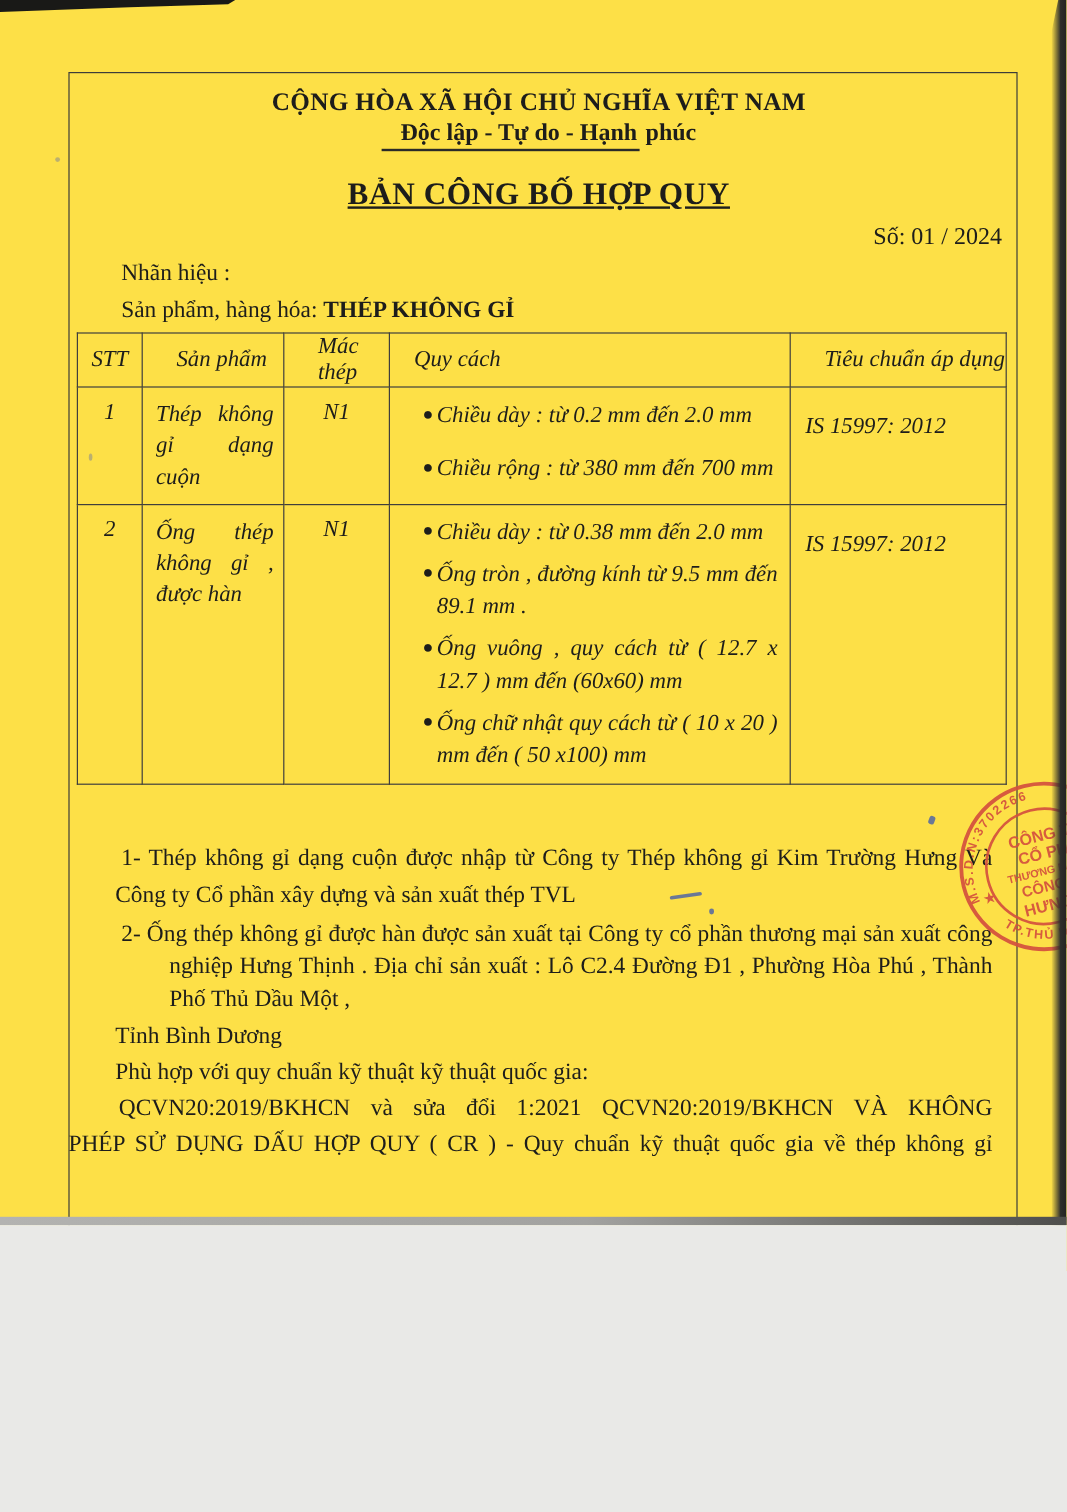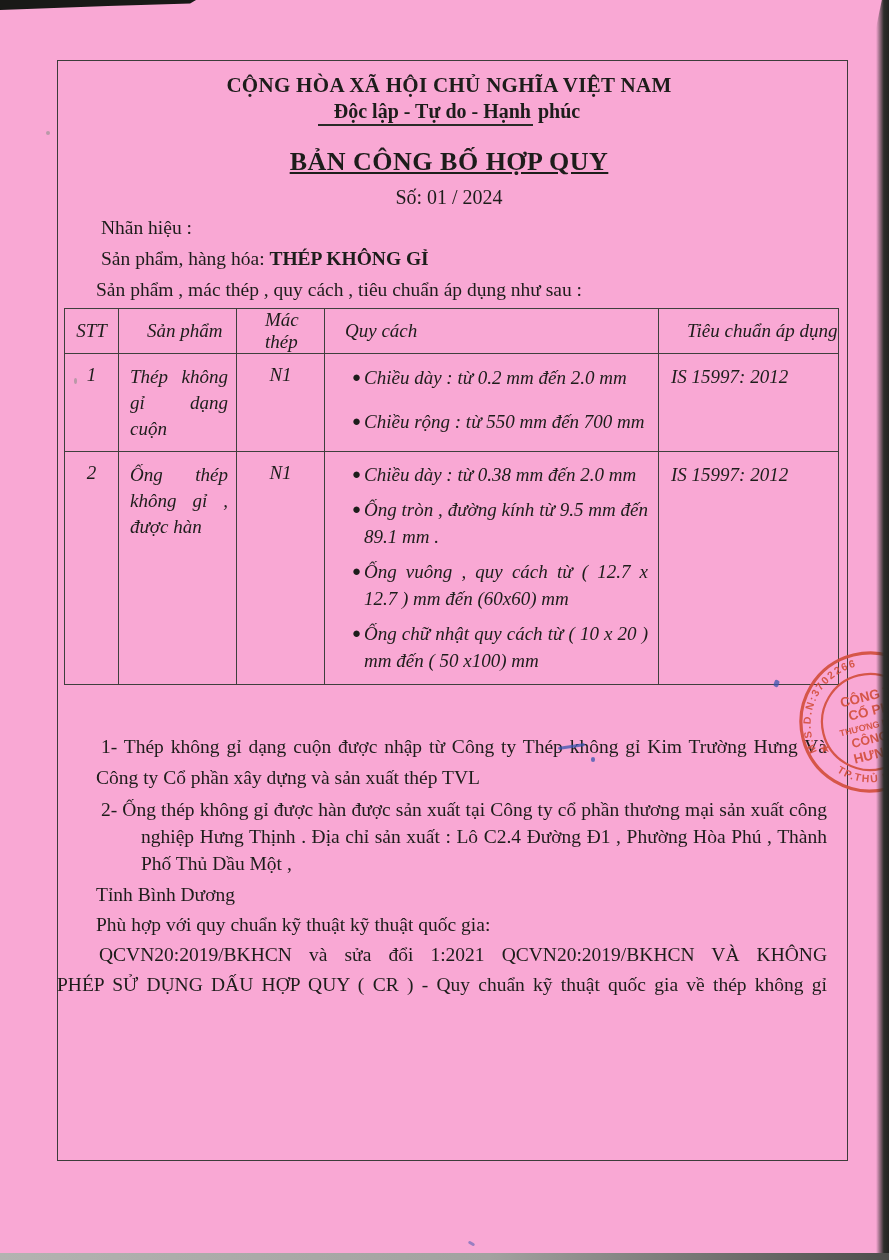--- a/index.html
+++ b/index.html
@@ -1,19 +1,19 @@
 <!DOCTYPE html>
 <html><head>
 <meta charset="utf-8">
 <style>
   * { margin:0; padding:0; box-sizing:border-box; }
   html,body { background:#e9e9e7; }
   .page {
-    position:relative; width:889px; height:1260px; margin:0 auto;
-    background:#f9a8d4; overflow:hidden;
+    position:relative; width:889px; height:1021px; margin:0 auto;
+    background:#fde047; overflow:hidden;
     font-family:"Liberation Serif","DejaVu Serif",serif;
     color:#1d1d1b;
   }
   
   .art-topleft {
     position:absolute; left:0; top:0; width:196px; height:10px;
     background:#191917;
     clip-path:polygon(0 0, 100% 0, 97% 35%, 55% 60%, 0 100%);
   }
   .art-right {
@@ -33,41 +33,41 @@
     position:absolute; left:57px; top:60px; width:791px; height:1101px;
     border:1.5px solid #3c3c3a;
     padding:12px 12px 0 5px;
   }
 
   
   .nat1 { text-align:center; font-weight:bold; font-size:21px; line-height:24px; letter-spacing:.3px; }
   .motto-wrap { text-align:center; margin-top:2px; font-weight:bold; font-size:20px; line-height:24px; }
   .motto-u { border-bottom:2.2px solid #2a2a28; padding:0 2px 2px 16px; }
   .doc-title { text-align:center; margin-top:22px; font-weight:bold; font-size:26px; line-height:34px; letter-spacing:.5px;text-decoration:underline; }
-  .doc-no { text-align:center; margin-top:4px; font-size:20px; line-height:28px; }
+  .doc-no { text-align:right; margin-top:4px; font-size:20px; line-height:28px; }
 
   
   .blk1 { margin:12px 6px 0 33px; font-size:19.5px; line-height:31px; text-align:justify; }
   .blk2 { margin:1px 6px 0 38px; font-size:19.5px; line-height:31px; }
   .intro-line { margin-left:-5px; }
   .bold { font-weight:bold; }
 
   
   table.tb { border-collapse:collapse; table-layout:fixed; width:774px; margin:3px 0 0 1px; }
   .tb col.c1{width:54px} .tb col.c2{width:118px} .tb col.c3{width:88px} .tb col.c4{width:334px} .tb col.c5{width:180px}
   .tb th, .tb td { border:1.6px solid #3f3f3d; font-weight:normal; font-size:19px; vertical-align:top;font-style:italic; }
   .tb thead th { height:42px; vertical-align:middle; text-align:left; padding-left:28px; }
   .tb thead th.cstt { text-align:center; padding-left:0; }
   .tb thead th.cqc { padding-left:20px; }
   .tb tr.r1 { height:97px; } .tb tr.r2 { height:233px; }
   .td-stt { text-align:center; padding-top:10px; }
   .td-sp  { padding:10px 8px 0 11px; text-align:justify; line-height:26px; }
   .td-mt  { text-align:center; padding-top:10px; }
   .td-qc  { padding:9px 10px 0 12px; }
-  .td-tc  { padding:12px 8px 0 12px; }
+  .td-tc  { padding:22px 8px 0 12px; }
   .qc-item { display:flex; line-height:27px; }
   .r1 .qc-item { margin-bottom:15px; line-height:29px; }
   .r2 .qc-item { margin-bottom:8px; }
   .qc-bullet { width:27px; flex:0 0 27px; text-align:left; padding-left:15px; font-size:15px; }
   .qc-text { flex:1; text-align:justify; }
 
   
   .notes { margin:46px 8px 0 33px; font-size:19.5px; text-align:justify; }
   .note1 { line-height:31px; text-indent:5px; }
   .note2 { margin-top:3px; line-height:27px; padding-left:45px; text-indent:-40px; }
@@ -102,21 +102,20 @@
     <div class="nat1">CỘNG HÒA XÃ HỘI CHỦ NGHĨA VIỆT NAM</div>
     <div class="motto-wrap"><span class="motto-u">Độc lập - Tự do - Hạnh</span><span> phúc</span></div>
 
     <div class="doc-title">BẢN CÔNG BỐ HỢP QUY</div>
     <div class="doc-no">Số: 01 / 2024</div>
 
 
     <div class="blk2">
       <div>Nhãn hiệu :</div>
       <div><span>Sản phẩm, hàng hóa: </span><span class="bold">THÉP KHÔNG GỈ</span></div>
-      <div class="intro-line">Sản phẩm , mác thép , quy cách , tiêu chuẩn áp dụng như sau :</div>
     </div>
 
     <table class="tb">
       <colgroup>
           <col class="c1">
           <col class="c2">
           <col class="c3">
           <col class="c4">
           <col class="c5">
         </colgroup>
@@ -134,21 +133,21 @@
           <td class="td-stt">1</td>
           <td class="td-sp">Thép không gỉ dạng cuộn</td>
           <td class="td-mt">N1</td>
           <td class="td-qc">
             <div class="qc-item">
                 <span class="qc-bullet">●</span>
                 <span class="qc-text">Chiều dày : từ 0.2 mm đến 2.0 mm</span>
               </div>
             <div class="qc-item">
                 <span class="qc-bullet">●</span>
-                <span class="qc-text">Chiều rộng : từ 550 mm đến 700 mm</span>
+                <span class="qc-text">Chiều rộng : từ 380 mm đến 700 mm</span>
               </div>
           </td>
           <td class="td-tc">IS 15997: 2012</td>
         </tr>
         <tr class="r2">
           <td class="td-stt">2</td>
           <td class="td-sp">Ống thép không gỉ , được hàn</td>
           <td class="td-mt">N1</td>
           <td class="td-qc">
             <div class="qc-item">

